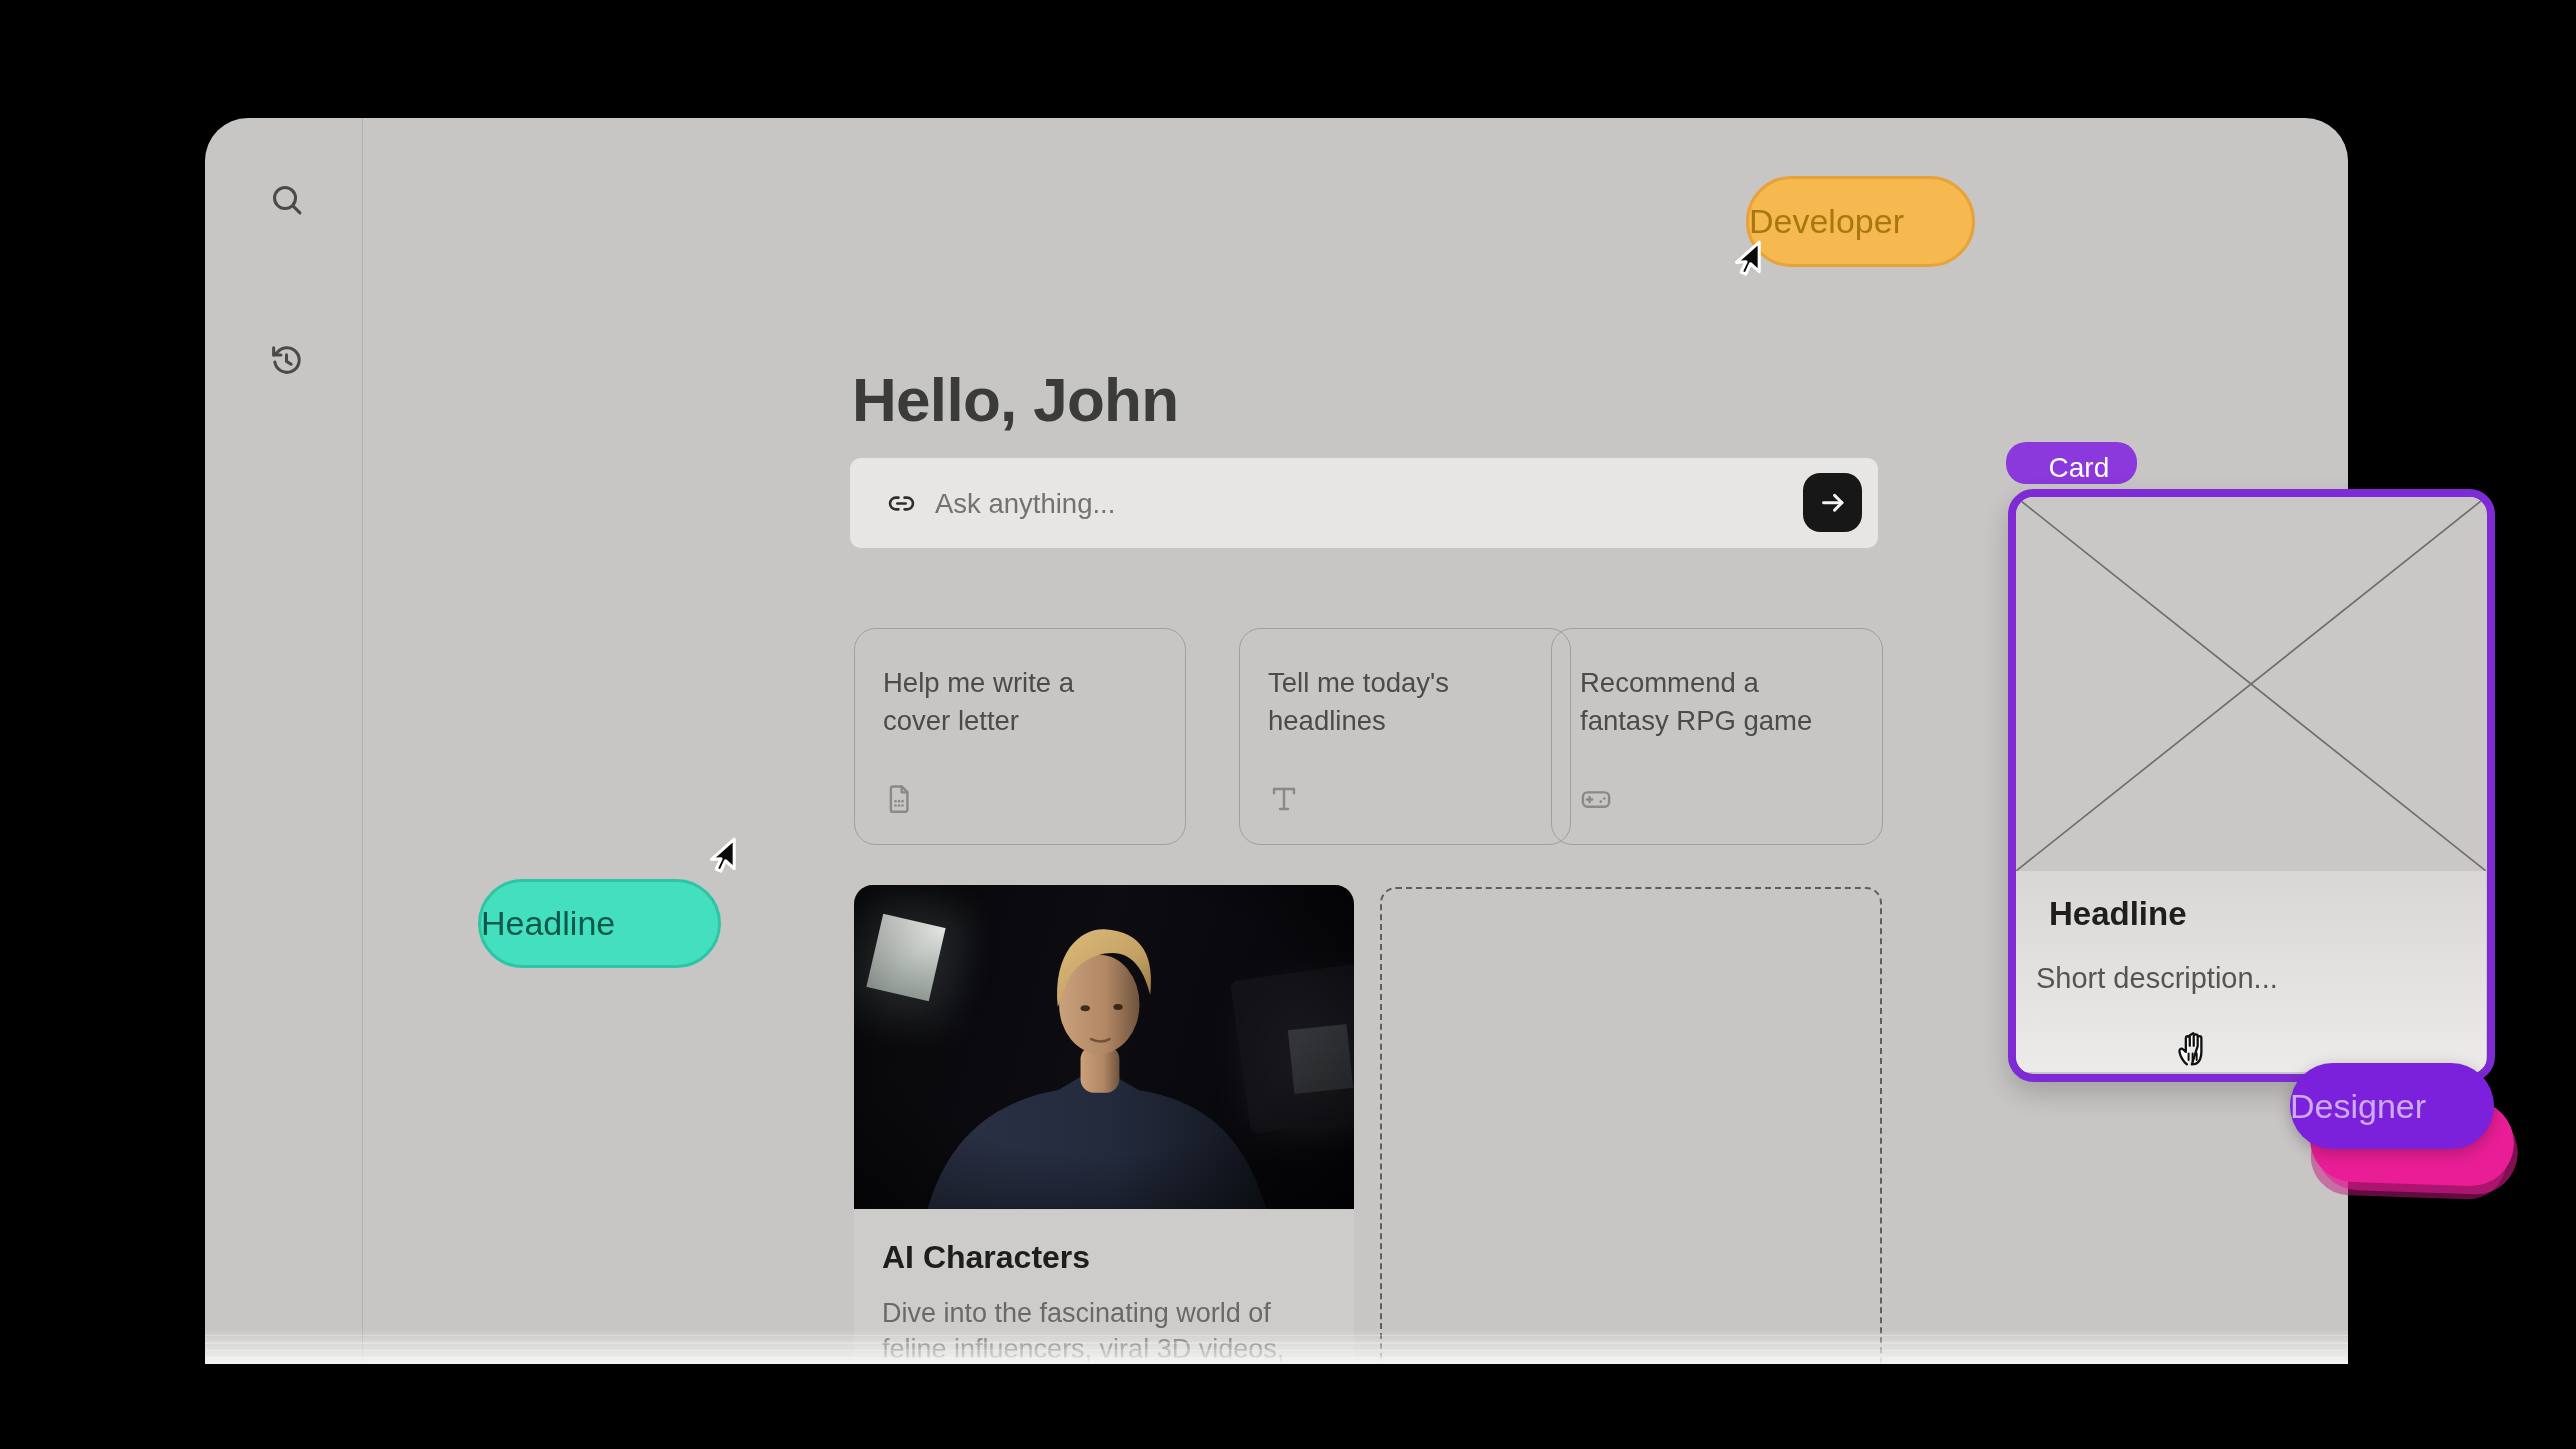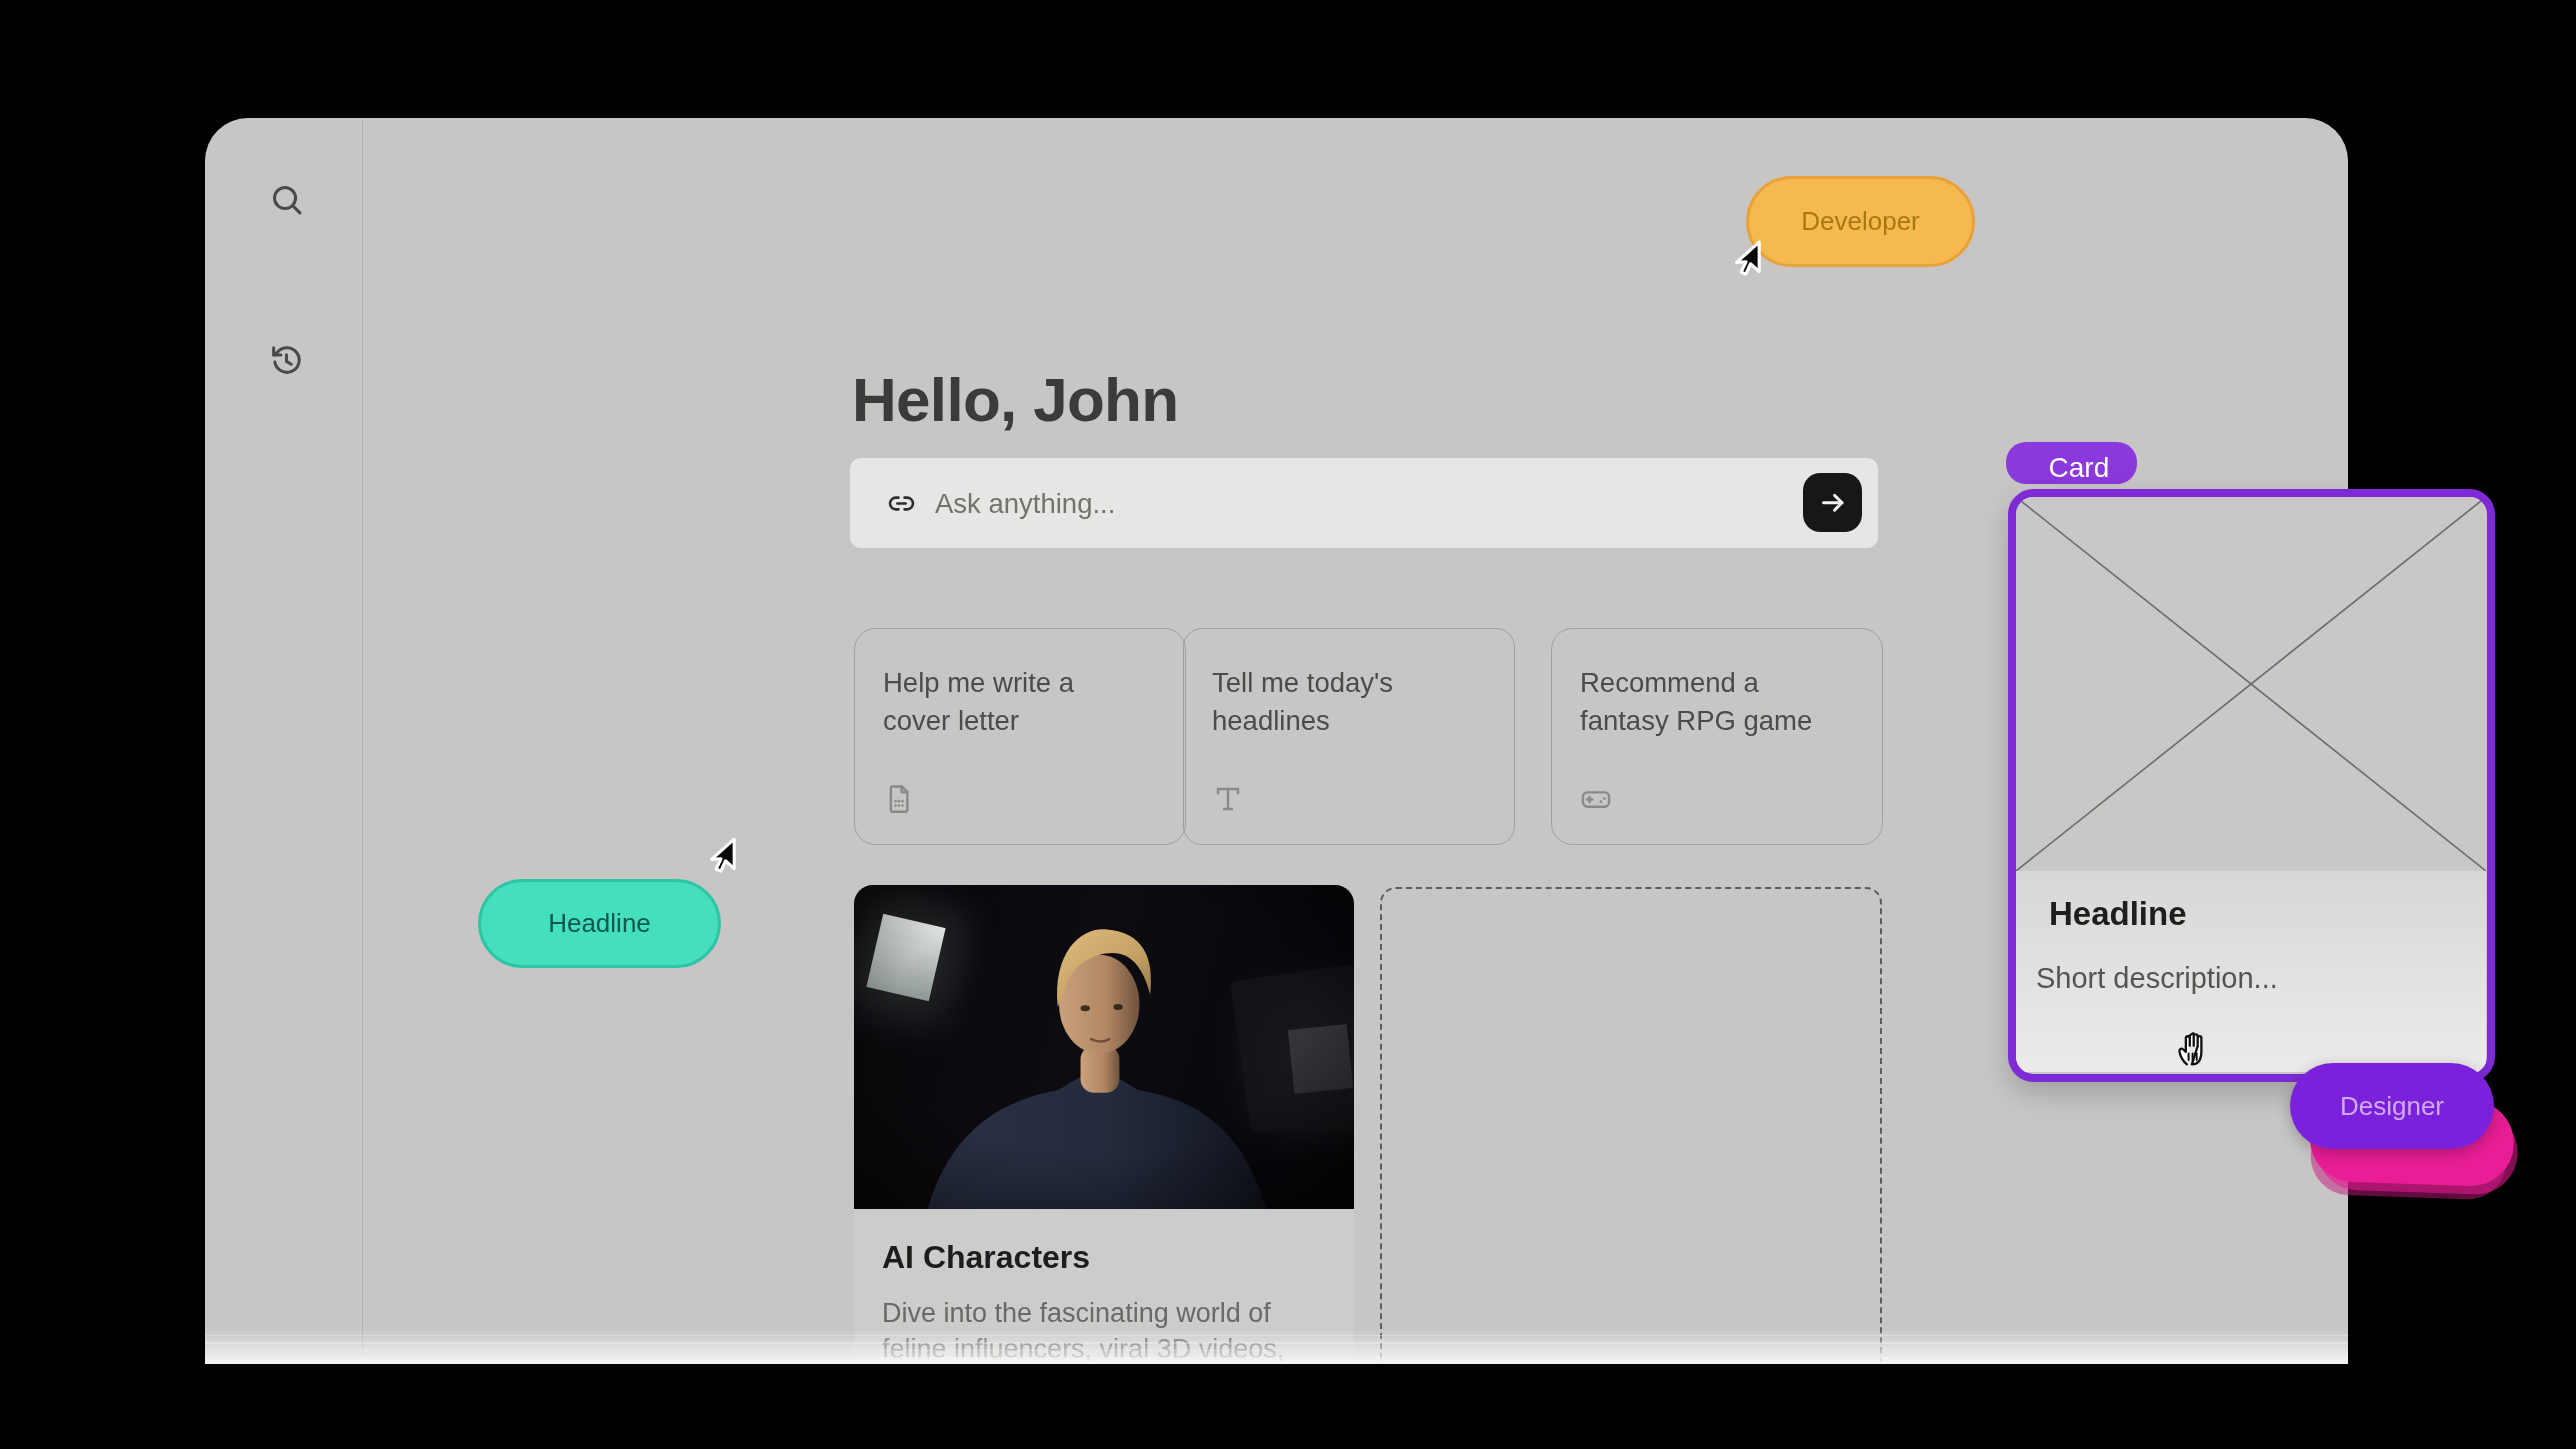--- a/index.html
+++ b/index.html
@@ -47,22 +47,22 @@
     box-shadow:0 0 54px 23px rgba(210,222,216,.22);}
   .rig{position:absolute;right:-13.4px;top:87px;width:127px;height:154px;background:#141419;
     transform:rotate(-8deg);opacity:.85;border-radius:8px;}
   .aicard .body{position:absolute;left:0;top:324px;right:0;bottom:0;background:#CDCCCA;}
   .aicard .title{position:absolute;left:28px;top:29.5px;font-size:32px;font-weight:700;color:#1D1D1B;}
   .aicard .desc{position:absolute;left:28px;top:86px;width:443px;font-size:27px;line-height:36px;color:#6A6967;}
   
   .dropzone{position:absolute;left:1175px;top:769px;width:502px;height:523px;
     border:2px dashed #5E5D5B;border-radius:16px;box-sizing:border-box;}
   
-  .pill{position:absolute;display:flex;align-items:center;justify-content:center;
-    border-radius:47px;font-size:26px;box-sizing:border-box;}
+  .pill{position:absolute;display:flex;align-items:center;
+    border-radius:47px;font-size:34px;box-sizing:border-box;}
   .pill-developer{left:1541px;top:58px;width:229px;height:91px;background:#F6B950;
     border:3.4px solid #E8A23A;color:#A97711;}
   .pill-customer{left:273px;top:761px;width:243px;height:89px;background:#43DFBE;
     border:3.4px solid #2EC5A6;color:#0E574B;}
   .cursor{position:absolute;width:42px;height:38px;}
   .cursor svg{width:42px;height:38px;}
   .cur-dev{left:1515px;top:122px;}
   .cur-cust{left:490px;top:719px;}
   
   .badge{position:absolute;left:2006px;top:442px;width:131px;height:42px;background:#8B38DC;
@@ -137,21 +137,21 @@
           <path d="M14 2.8V7h4.2"></path>
           <circle class="dot" cx="9.4" cy="13.6" r="0.95"></circle>
           <circle class="dot" cx="12" cy="13.6" r="0.95"></circle>
           <circle class="dot" cx="14.6" cy="13.6" r="0.95"></circle>
           <circle class="dot" cx="9.4" cy="16.8" r="0.95"></circle>
           <circle class="dot" cx="12" cy="16.8" r="0.95"></circle>
           <circle class="dot" cx="14.6" cy="16.8" r="0.95"></circle>
         </svg>
     </span>
   </div>
-  <div class="sugg" style="left:978px;border-radius:19px;">
+  <div class="sugg" style="left:1034px;">
     <div class="lbl">Tell me today's headlines</div>
     <span class="ic">
       <svg viewBox="0 0 24 24">
           <path d="M4.5 4.5h15"></path>
           <path d="M4.5 4.5v3.2M19.5 4.5v3.2"></path>
           <path d="M12 4.5v15"></path>
           <path d="M9 19.5h6"></path>
         </svg>
     </span>
   </div>

